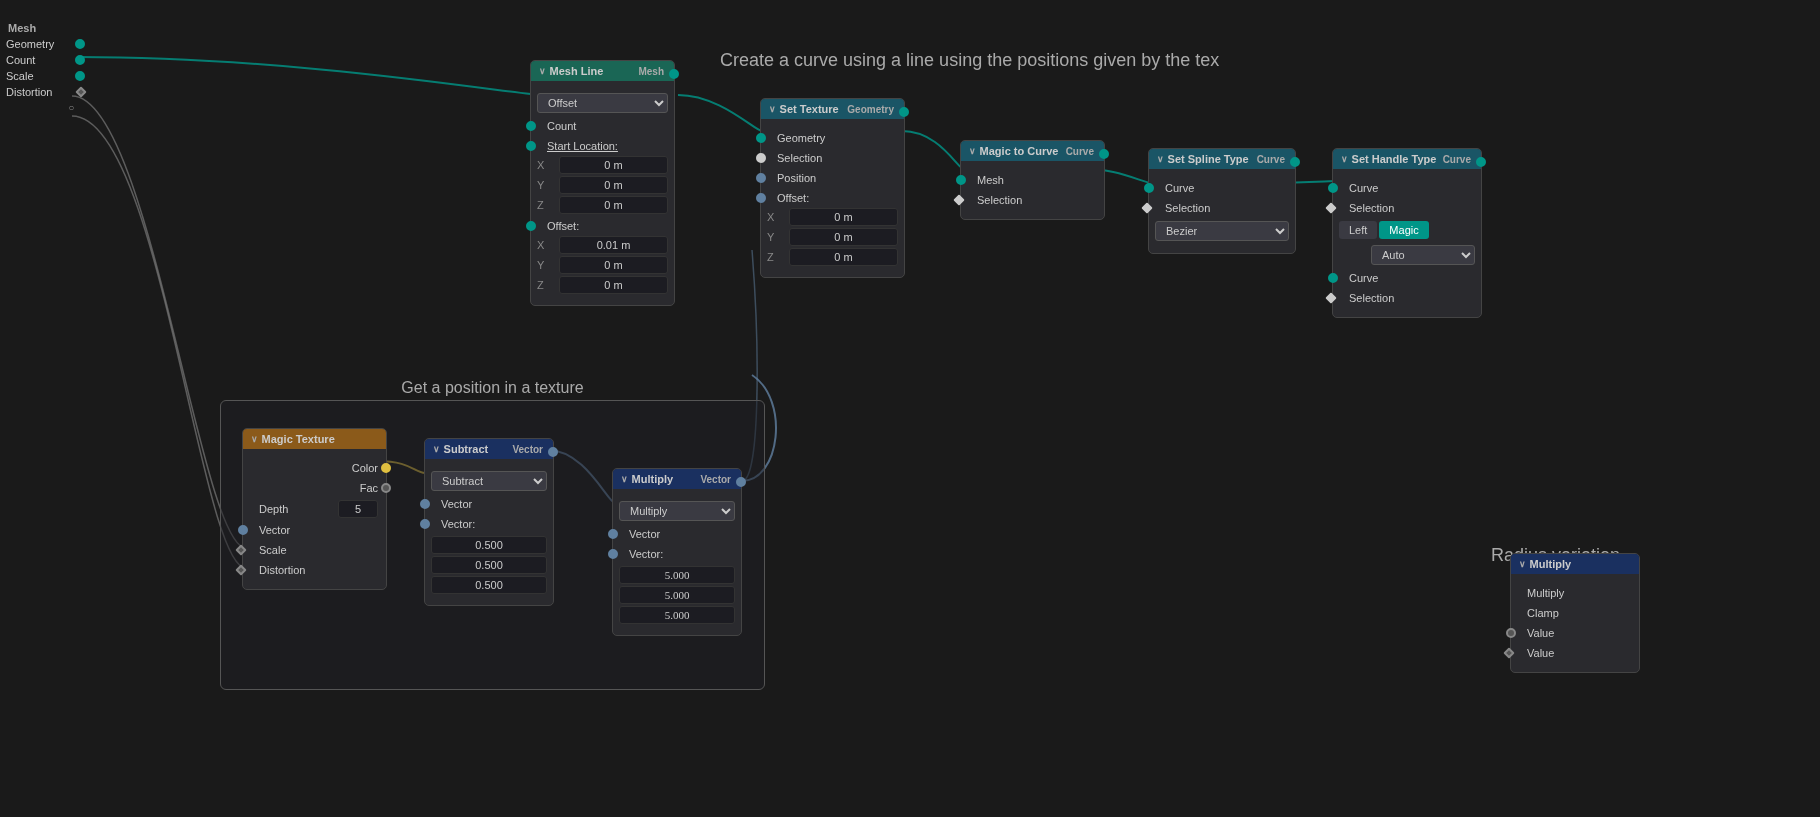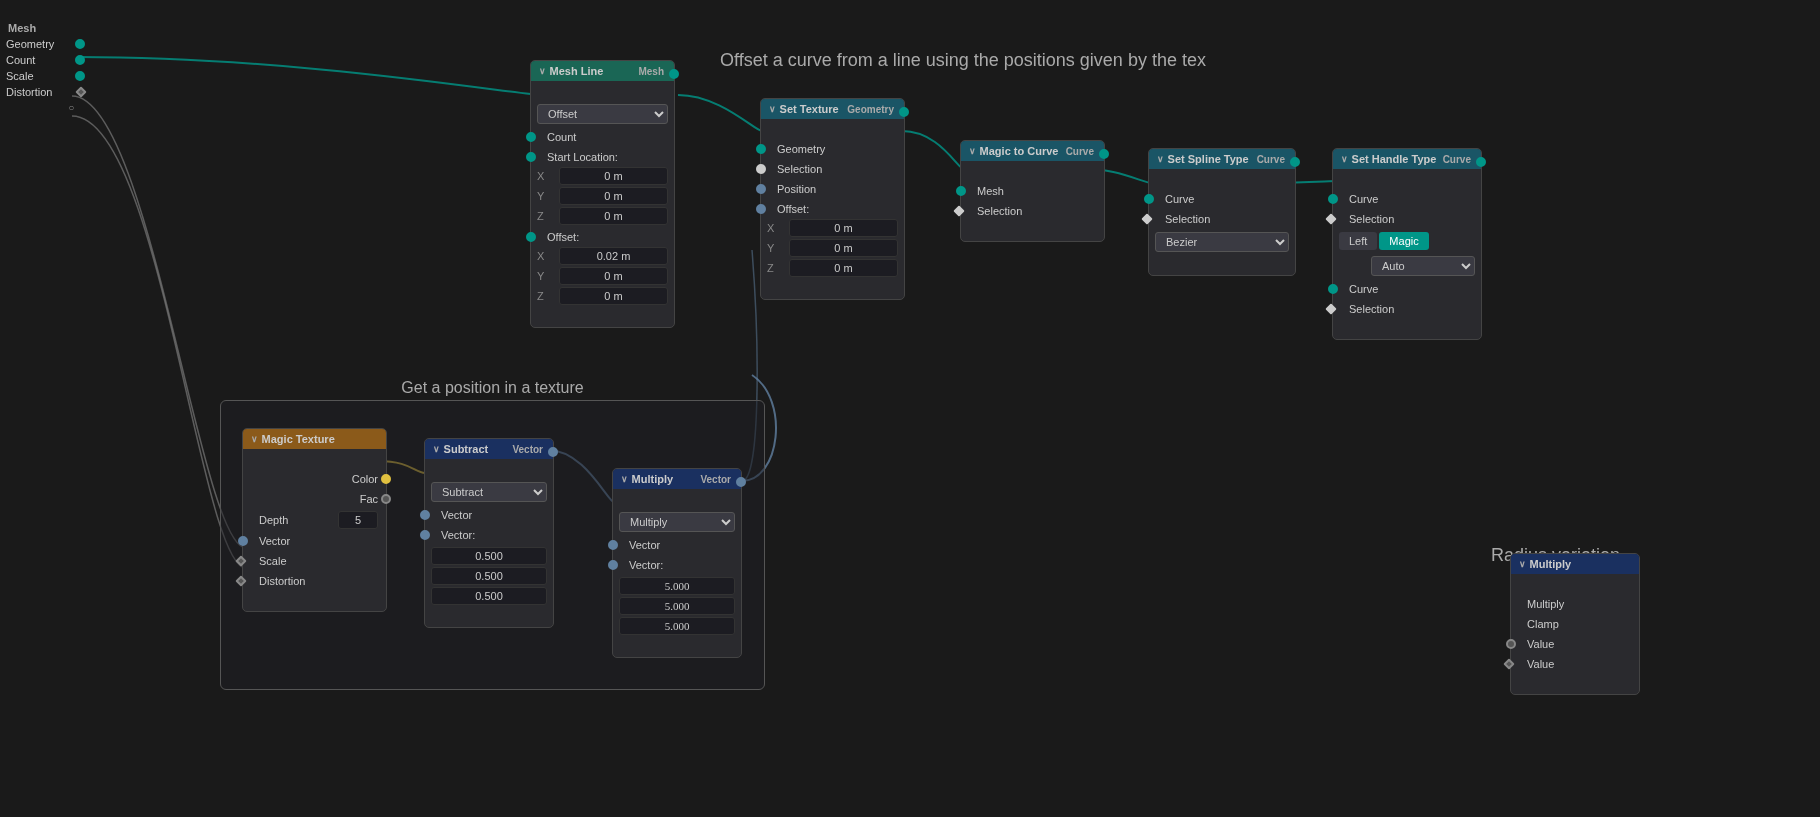--- a/index.html
+++ b/index.html
@@ -29,21 +29,21 @@
       font-weight: bold;
       display: flex;
       align-items: center;
       gap: 4px;
     }
     .node-header .chevron {
       font-size: 9px;
       color: #aaa;
     }
     .node-body {
-      padding: 20px 0;
+      padding: 9px 0;
     }
     .node-row {
       display: flex;
       align-items: center;
       padding: 2px 8px;
       font-size: 11px;
       position: relative;
       min-height: 20px;
     }
     .node-row.right-align {
@@ -222,58 +222,58 @@
     <span style="padding-left:6px; padding-right:20px; font-size:11px;">Scale</span>
     <span class="socket teal right" style="position:absolute; right:-5px; top:50%; transform:translateY(-50%);"></span>
   </div>
   <div class="input-row" style="position:relative;">
     <span style="padding-left:6px; padding-right:20px; font-size:11px;">Distortion</span>
     <span class="socket gray diamond right" style="position:absolute; right:-5px; top:50%; transform:translateY(-50%) rotate(45deg); width:8px; height:8px; background:#555; border-radius:1px;"></span>
   </div>
   <div style="padding: 2px 6px; color:#888; font-size:10px; text-align:right;">○</div>
 </div>
 
-<div class="comment-text" style="top: 50px; left: 720px;">Offset a curve from a line using the positions given by the tex</div>
+<div class="comment-text" style="top: 50px; left: 720px;">Create a curve using a line using the positions given by the tex</div>
 
 <div class="node" style="left: 530px; top: 60px; width: 145px;">
   <div class="node-header header-mesh-line">
     <span class="chevron">∨</span>
     <span>Mesh Line</span>
     <span class="socket teal right" style="position:absolute; right:-5px; top:8px;"></span>
     <span style="position:absolute; right:10px; font-size:10px; color:#aaa;">Mesh</span>
   </div>
   <div class="node-body">
     <div style="padding: 3px 6px;">
       <select class="select-field">
         <option>Offset</option>
       </select>
     </div>
     <div class="node-row" style="position:relative;">
       <span class="socket teal" style="position:absolute; left:-5px; top:50%; transform:translateY(-50%);"></span>
       <span style="margin-left:8px;">Count</span>
     </div>
     <div class="node-row">
       <span class="socket teal" style="position:absolute; left:-5px; top:50%; transform:translateY(-50%);"></span>
-      <span style="margin-left:8px;">Start Location:</span>
+      <span style="margin-left:8px;text-decoration:underline;">Start Location:</span>
     </div>
     <div class="xyz-grid">
       <span class="xyz-label">X</span>
       <div class="value-field">0 m</div>
       <span class="xyz-label">Y</span>
       <div class="value-field">0 m</div>
       <span class="xyz-label">Z</span>
       <div class="value-field">0 m</div>
     </div>
     <div class="node-row">
       <span class="socket teal" style="position:absolute; left:-5px; top:50%; transform:translateY(-50%);"></span>
       <span style="margin-left:8px;">Offset:</span>
     </div>
     <div class="xyz-grid">
       <span class="xyz-label">X</span>
-      <div class="value-field">0.02 m</div>
+      <div class="value-field">0.01 m</div>
       <span class="xyz-label">Y</span>
       <div class="value-field">0 m</div>
       <span class="xyz-label">Z</span>
       <div class="value-field">0 m</div>
     </div>
   </div>
 </div>
 
 <div class="node" style="left: 760px; top: 98px; width: 145px;">
   <div class="node-header header-set-position">

